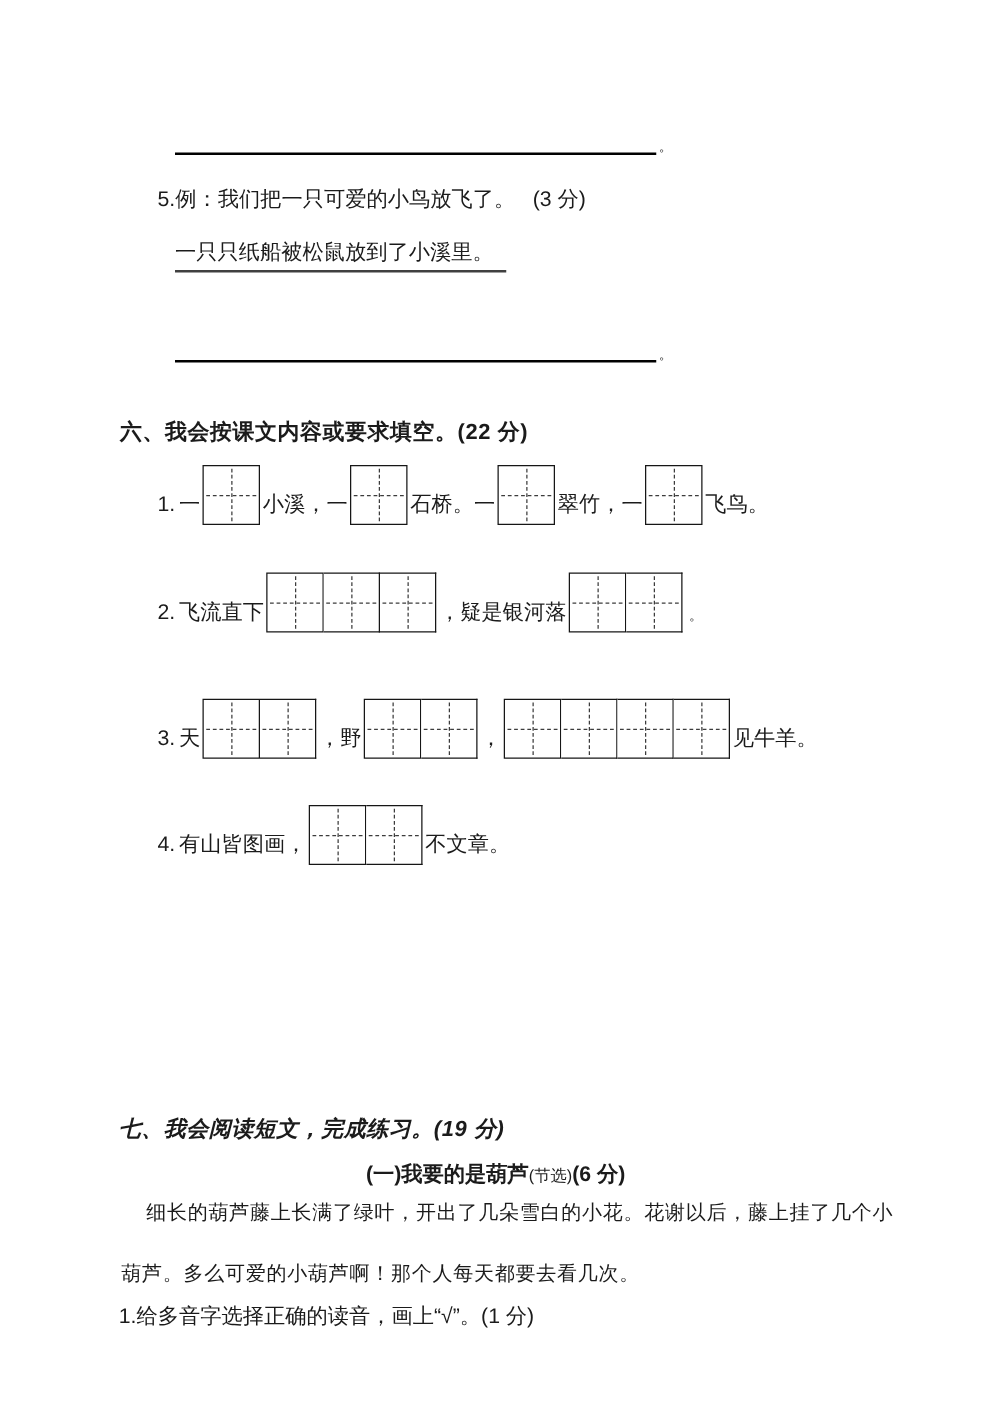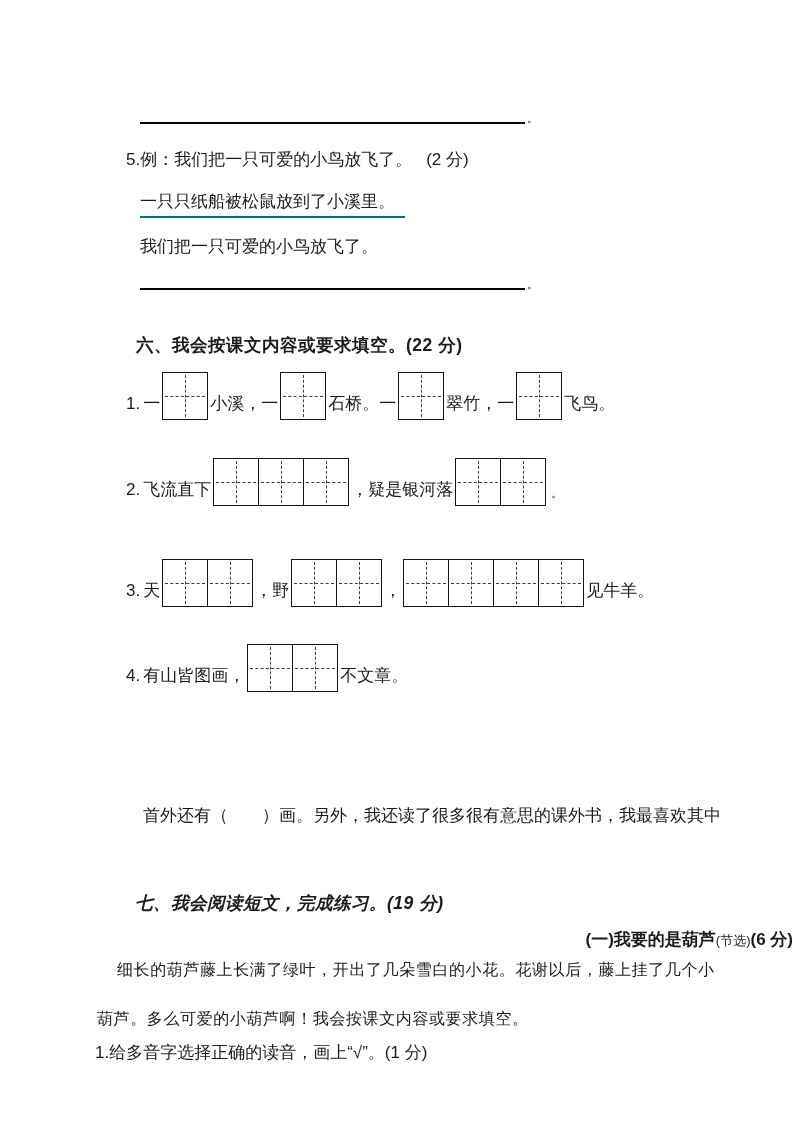--- a/index.html
+++ b/index.html
@@ -17,26 +17,26 @@
   .abs{position:absolute;}
 
   
   .answer-rule{display:flex;align-items:flex-end;height:20px;}
   .rule-line{flex:0 0 auto;border-bottom:2px solid #000;height:100%;}
   .rule-period{font-size:11px;line-height:1;margin:0 0 0 2px;}
 
   
   .model-answer{
     display:inline-block;
-    border-bottom:2px solid #0369a1;
+    border-bottom:2px solid #404040;
     padding:0 10px 3px 0;
   }
 
   
-  .sec-heading{font-weight:bold;font-size:17.5px;letter-spacing:0.5px;margin-left:40px;}
+  .sec-heading{font-weight:bold;font-size:17.5px;letter-spacing:0.5px;}
 
   
   .boxrow{display:flex;align-items:flex-end;}
   .boxrow .seg{padding-bottom:5px;white-space:pre;}
   .boxrow .lbl{padding-bottom:5px;margin-right:3px;}
   .boxrow .small-punct{font-size:11px;line-height:1;padding-bottom:7px;margin-left:3px;}
 
   
   .cells{display:inline-flex;margin:0 2px;}
   .cell{
@@ -53,46 +53,45 @@
   }
   .cell::after{
     content:"";position:absolute;top:50%;left:2px;right:2px;
     border-top:1px dashed #3c3c3c;
   }
 
   
   .plainline{white-space:pre;}
 
   
-  .passage-title{width:793px;text-align:right;font-weight:bold;font-size:17px;}
+  .passage-title{width:793px;text-align:center;font-weight:bold;font-size:17px;}
   .passage-title .note{font-weight:normal;font-size:13px;}
   .passage-line{
-    font-family:Liberation Mono, monospace;
+    font-family:Liberation Sans, sans-serif;
     font-size:16px;letter-spacing:0.6px;white-space:pre;
   }
 </style>
 </head>
 <body>
 
 <div class="page">
 
   <div class="abs answer-rule" style="left:140px;top:104px;">
     <span class="rule-line" style="width:385px;"></span>
     <span class="rule-period">。</span>
   </div>
 
   <div class="abs" style="left:126px;top:149px;">
-    <span>5.</span><span>例：我们把一只可爱的小鸟放飞了。</span><span style="margin-left:14px;">(2 分)</span>
+    <span>5.</span><span>例：我们把一只可爱的小鸟放飞了。</span><span style="margin-left:14px;">(3 分)</span>
   </div>
 
   <div class="abs" style="left:140px;top:191px;">
     <span class="model-answer">一只只纸船被松鼠放到了小溪里。</span>
   </div>
 
-  <div class="abs" style="left:140px;top:236px;">我们把一只可爱的小鸟放飞了。</div>
 
   <div class="abs answer-rule" style="left:140px;top:270px;">
     <span class="rule-line" style="width:385px;"></span>
     <span class="rule-period">。</span>
   </div>
 
   <div class="abs sec-heading" style="left:96px;top:334px;">六、我会按课文内容或要求填空。(22 分)</div>
 
   <div class="abs boxrow" style="left:126px;top:372px;">
     <span class="lbl">1.</span>
@@ -157,28 +156,27 @@
     <span class="lbl">4.</span>
     <span class="seg">有山皆图画</span>
     <span class="seg">，</span>
     <span class="cells">
         <span class="cell"></span>
         <span class="cell"></span>
       </span>
     <span class="seg">不文章。</span>
   </div>
 
-  <div class="abs plainline" style="left:143px;top:805px;">首外还有（　　）画。另外，我还读了很多很有意思的课外书，我最喜欢其中</div>
 
   <div class="abs sec-heading" style="left:95px;top:892px;font-style:italic;">七、我会阅读短文，完成练习。(19 分)</div>
 
   <div class="abs passage-title" style="left:0px;top:929px;">
     <span>(一)我要的是葫芦</span><span class="note">(节选)</span><span>(6 分)</span>
   </div>
 
   <div class="abs passage-line" style="left:117px;top:961px;">细长的葫芦藤上长满了绿叶，开出了几朵雪白的小花。花谢以后，藤上挂了几个小</div>
-  <div class="abs passage-line" style="left:97px;top:1010px;">葫芦。多么可爱的小葫芦啊！我会按课文内容或要求填空。</div>
+  <div class="abs passage-line" style="left:97px;top:1010px;">葫芦。多么可爱的小葫芦啊！那个人每天都要去看几次。</div>
 
   <div class="abs" style="left:95px;top:1042px;">
     <span>1.</span><span>给多音字选择正确的读音，画上“√”。(1 分)</span>
   </div>
 
 </div>
 
 </body></html>

